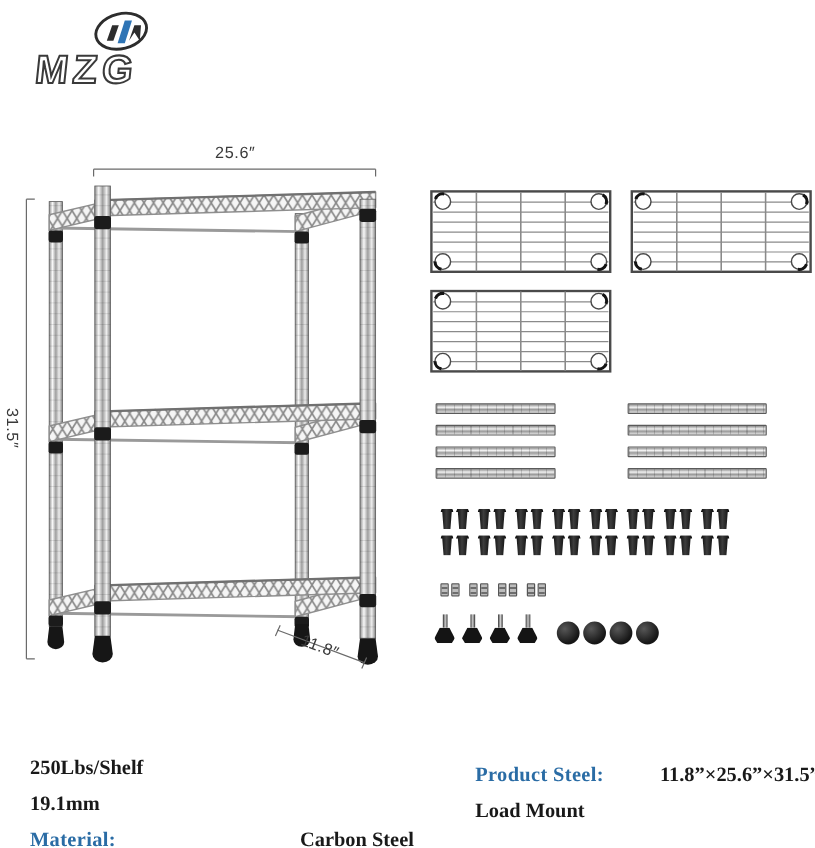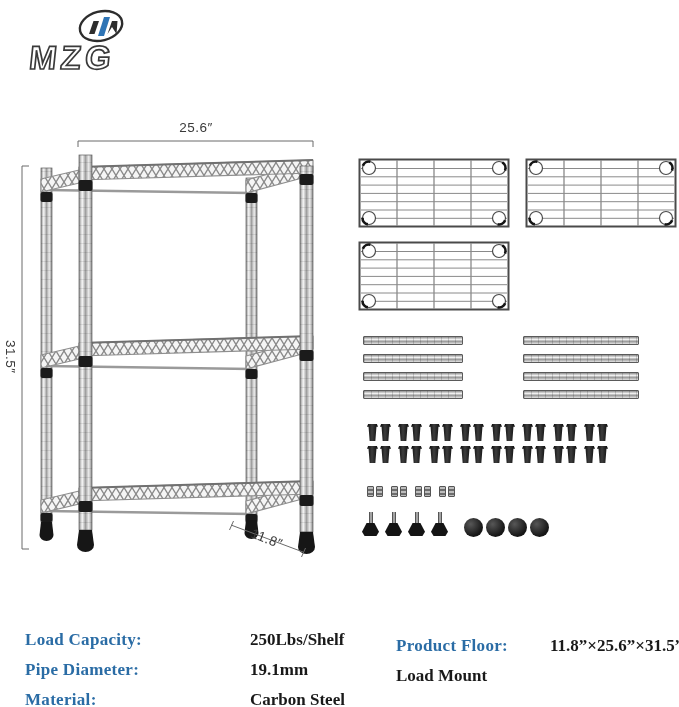--- a/index.html
+++ b/index.html
@@ -375,35 +375,33 @@
 
     <div class="disc"></div>
 
     <div class="disc"></div>
 
     <div class="disc"></div>
   </div>
 
   <div class="spec-col colL">
     <div class="spec-row">
-      <span class="spec-label">Load Capacity:</span>
       <span class="spec-value">250Lbs/Shelf</span>
     </div>
     <div class="spec-row">
-      <span class="spec-label">Pipe Diameter:</span>
       <span class="spec-value">19.1mm</span>
     </div>
     <div class="spec-row">
       <span class="spec-label">Material:</span>
       <span class="spec-value">Carbon Steel</span>
     </div>
   </div>
   <div class="spec-col colR">
     <div class="spec-row">
-      <span class="spec-label">Product Floor:</span>
+      <span class="spec-label">Product Steel:</span>
       <span class="spec-value">11.8”×25.6”×31.5”</span>
     </div>
     <div class="spec-row">
       <span class="spec-value">Load Mount</span>
     </div>
   </div>
 
 </div>
 
 </body></html>

